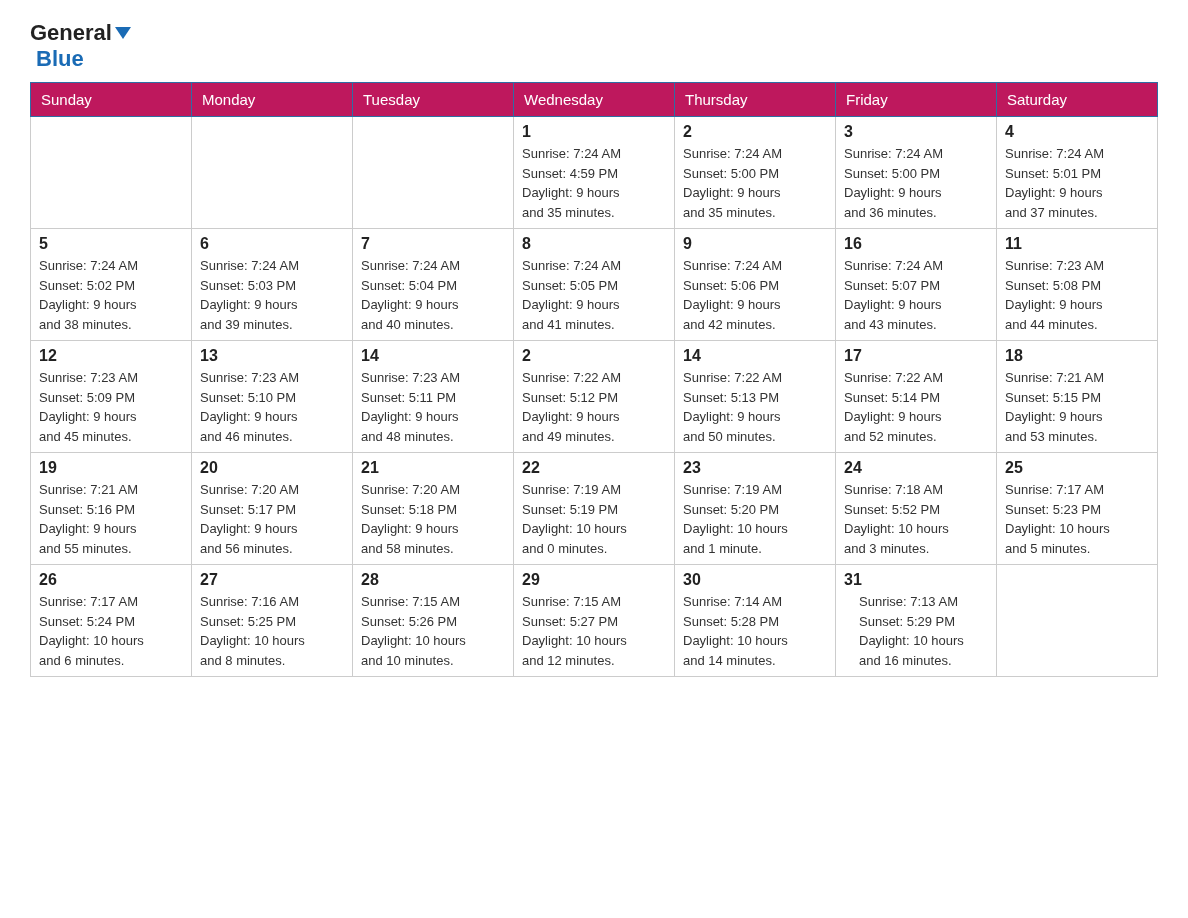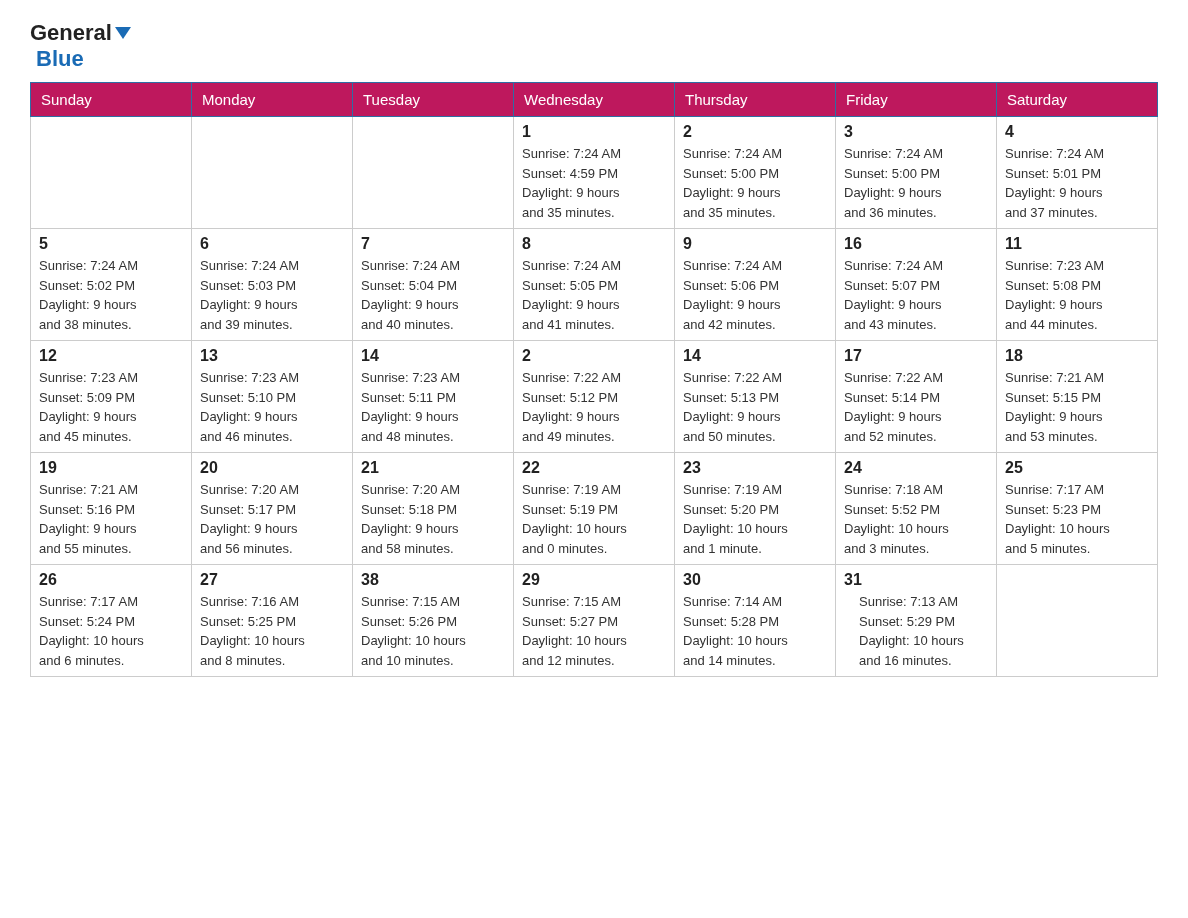--- a/index.html
+++ b/index.html
@@ -320,21 +320,21 @@
 and 6 minutes.</div>
         </td>
         <td>
           <span class="day-number">27</span>
           <div class="day-info" style="white-space: pre-line;">Sunrise: 7:16 AM
 Sunset: 5:25 PM
 Daylight: 10 hours
 and 8 minutes.</div>
         </td>
         <td>
-          <span class="day-number">38</span>
+          <span class="day-number">28</span>
           <div class="day-info" style="white-space: pre-line;">Sunrise: 7:15 AM
 Sunset: 5:26 PM
 Daylight: 10 hours
 and 10 minutes.</div>
         </td>
         <td>
           <span class="day-number">29</span>
           <div class="day-info" style="white-space: pre-line;">Sunrise: 7:15 AM
 Sunset: 5:27 PM
 Daylight: 10 hours

